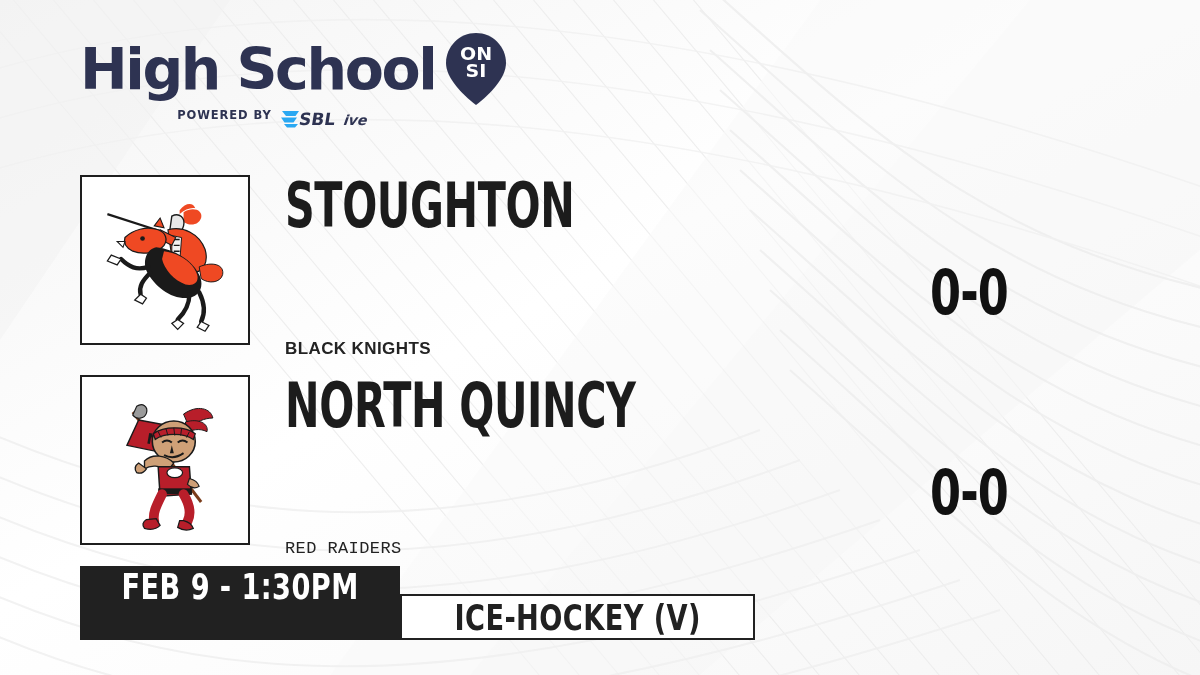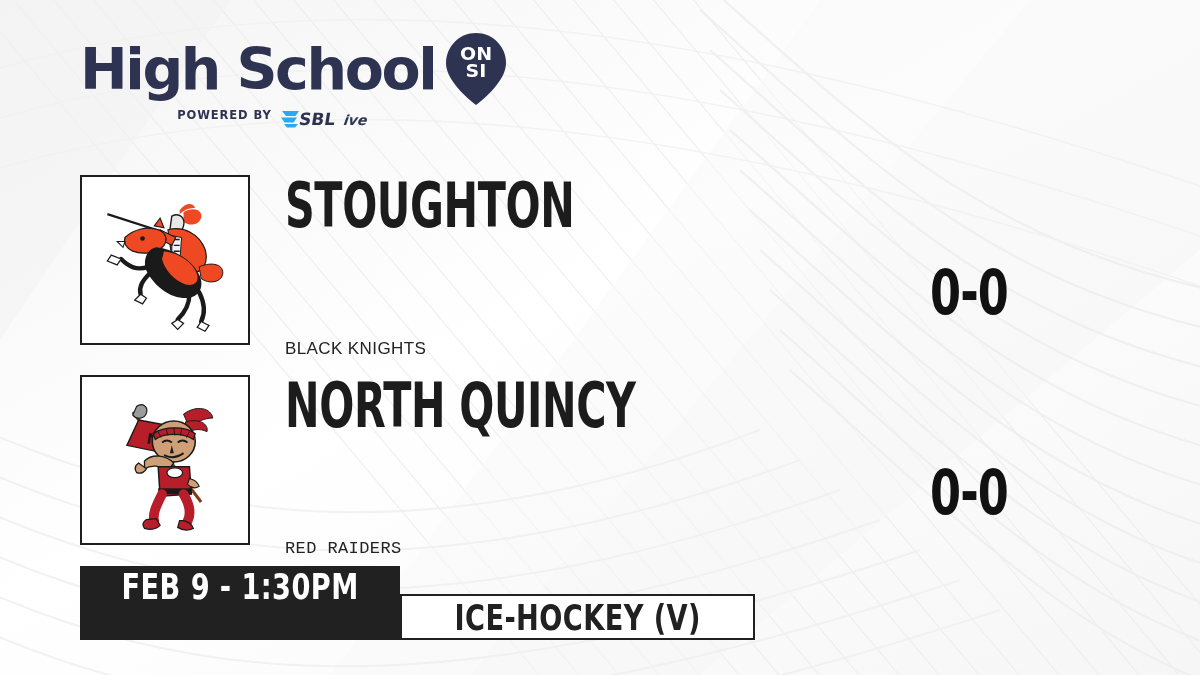--- a/index.html
+++ b/index.html
@@ -76,21 +76,21 @@
   .team-mascot{
     position:absolute;
     left:285px;
     font-family:"Liberation Sans", sans-serif;
     font-weight:400;
     font-size:17px;
     letter-spacing:.4px;
     color:#232323;
     white-space:nowrap;
   }
-  #team-mascot-0{ top:339px; }
+  #team-mascot-0{ top:339px;font-weight:bold; }
   #team-mascot-1{ top:539px;font-family:Liberation Mono, monospace; }
 
   
   .team-record{
     position:absolute;
     font-family:"DejaVu Sans Condensed","DejaVu Sans", sans-serif;
     font-weight:700;
     font-size:62px;
     line-height:1;
     color:#111111;

